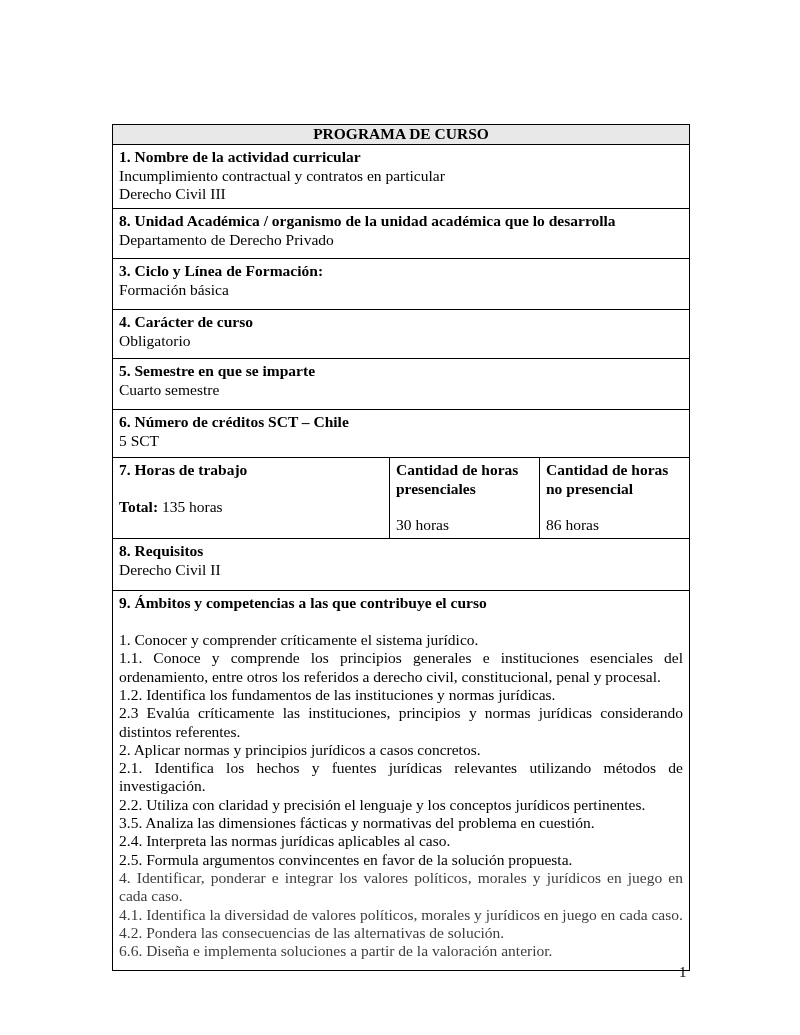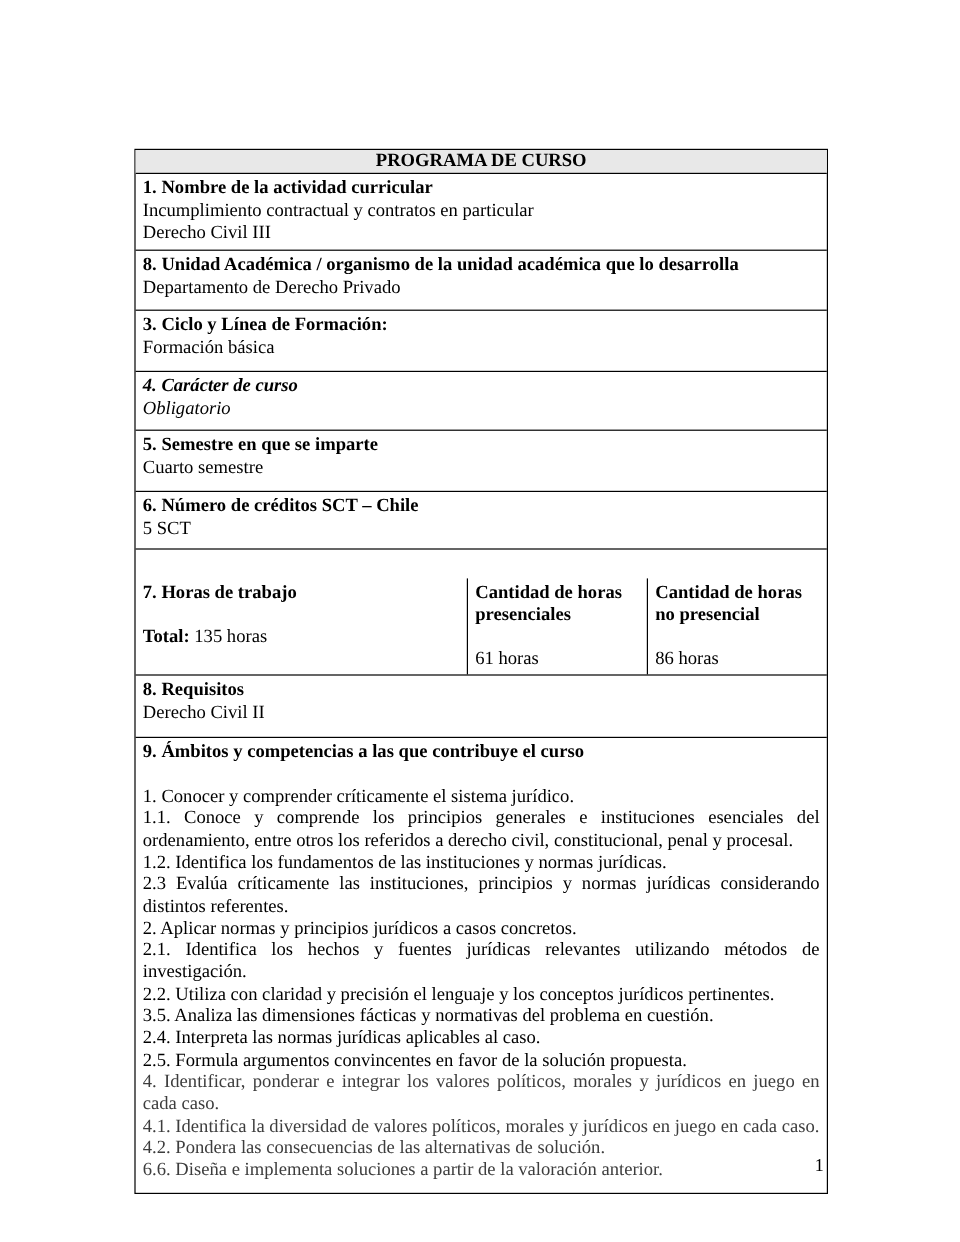--- a/index.html
+++ b/index.html
@@ -40,24 +40,24 @@
     font-weight: bold;
     padding: 0 6px 1px 6px;
     min-height: 18px;
   }
   .t { font-weight: bold; }
   .line { white-space: normal; }
   .blank { height: 18.3px; }
   .r-nombre     { min-height: 64px; }
   .r-unidad     { min-height: 50px; }
   .r-ciclo      { min-height: 51px; }
-  .r-caracter   { min-height: 49px; font-style: italic; }
+  .r-caracter   { min-height: 49px; }
   .r-semestre   { min-height: 51px; }
   .r-creditos   { min-height: 48px; }
-  .r-horas      { min-height: 81px; padding: 0; display: flex; margin-top: 24px; }
+  .r-horas      { min-height: 81px; padding: 0; display: flex; }
   .r-requisitos { min-height: 52px; }
   .r-ambitos    { min-height: 329px; padding-bottom: 10px; }
   .col { padding: 3px 6px 4px 6px; }
   .col-1 { width: 277px; border-right: 1.5px solid var(--border-color); }
   .col-2 { width: 150px; border-right: 1.5px solid var(--border-color); }
   .col-3 { flex: 1; }
   .r-ambitos .line { text-align: justify; }
   .muted { color: var(--muted-text); }
   .pagenum {
     position: absolute;
@@ -110,21 +110,21 @@
 
     <div class="row r-horas">
       <div class="col col-1">
         <div class="t">7. Horas de trabajo</div>
         <div class="blank"></div>
         <div class="line"><span class="t">Total:</span><span> 135 horas</span></div>
       </div>
       <div class="col col-2">
         <div class="t">Cantidad de horas presenciales</div>
         <div class="blank"></div>
-        <div class="line">61 horas</div>
+        <div class="line">30 horas</div>
       </div>
       <div class="col col-3">
         <div class="t">Cantidad de horas no presencial</div>
         <div class="blank"></div>
         <div class="line">86 horas</div>
       </div>
     </div>
 
     <div class="row r-requisitos">
       <div class="t">8. Requisitos</div>

